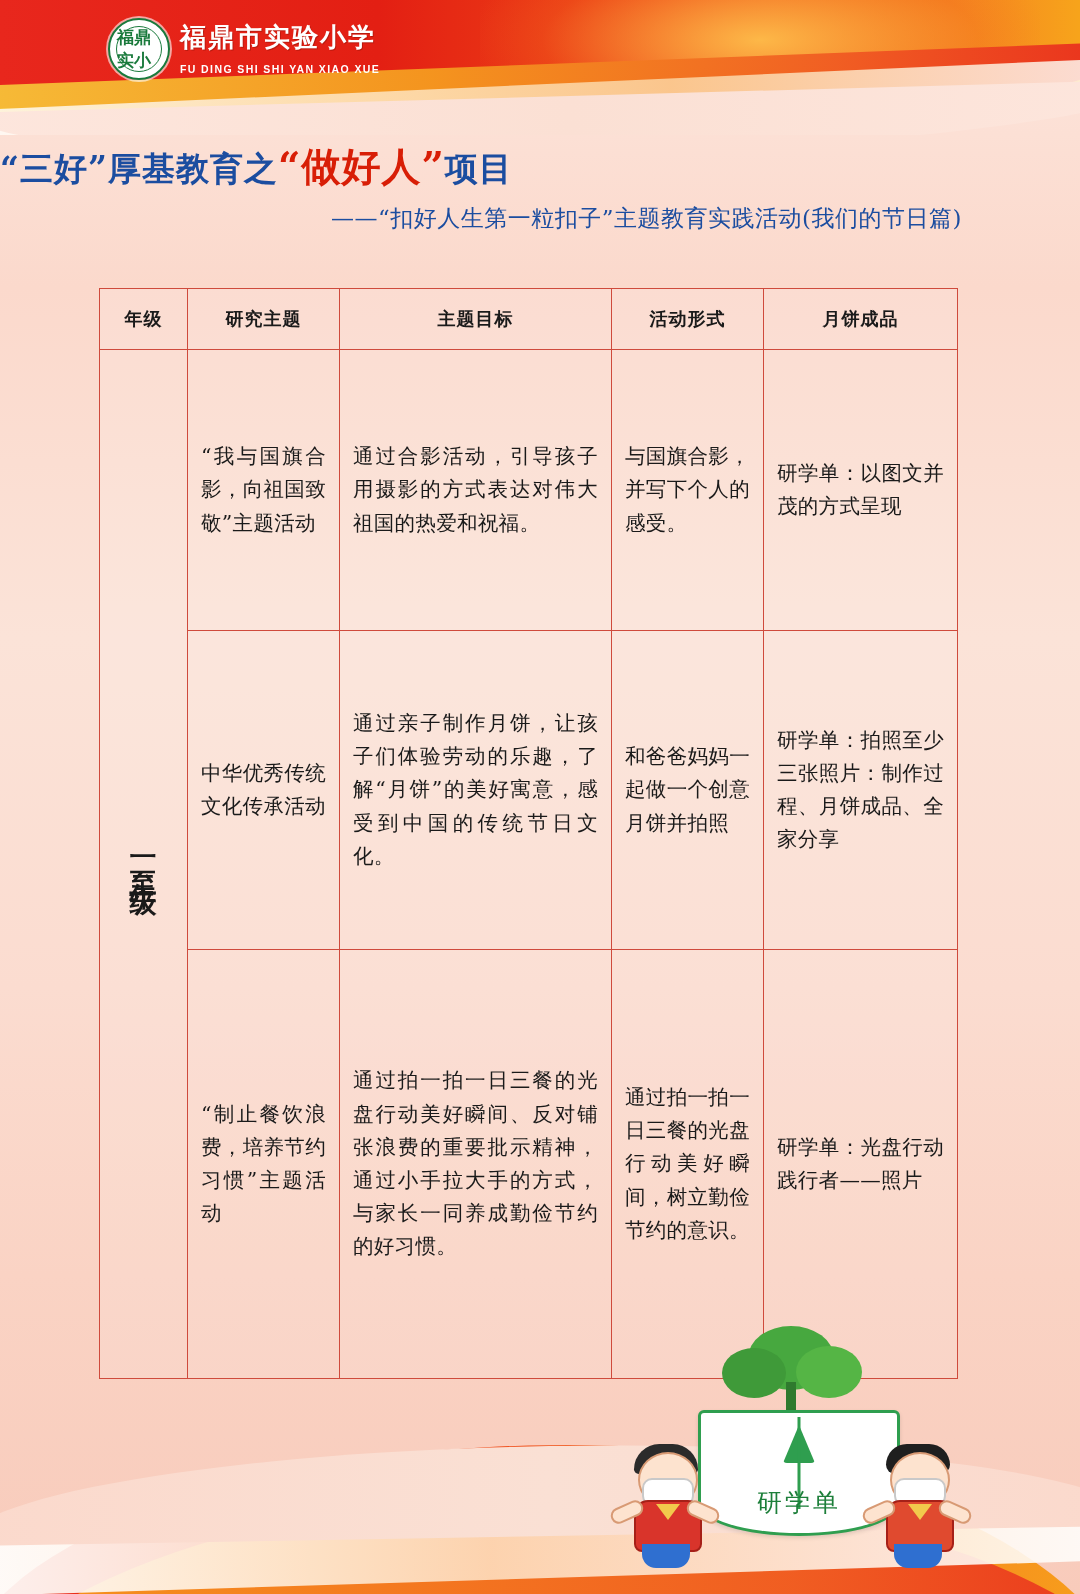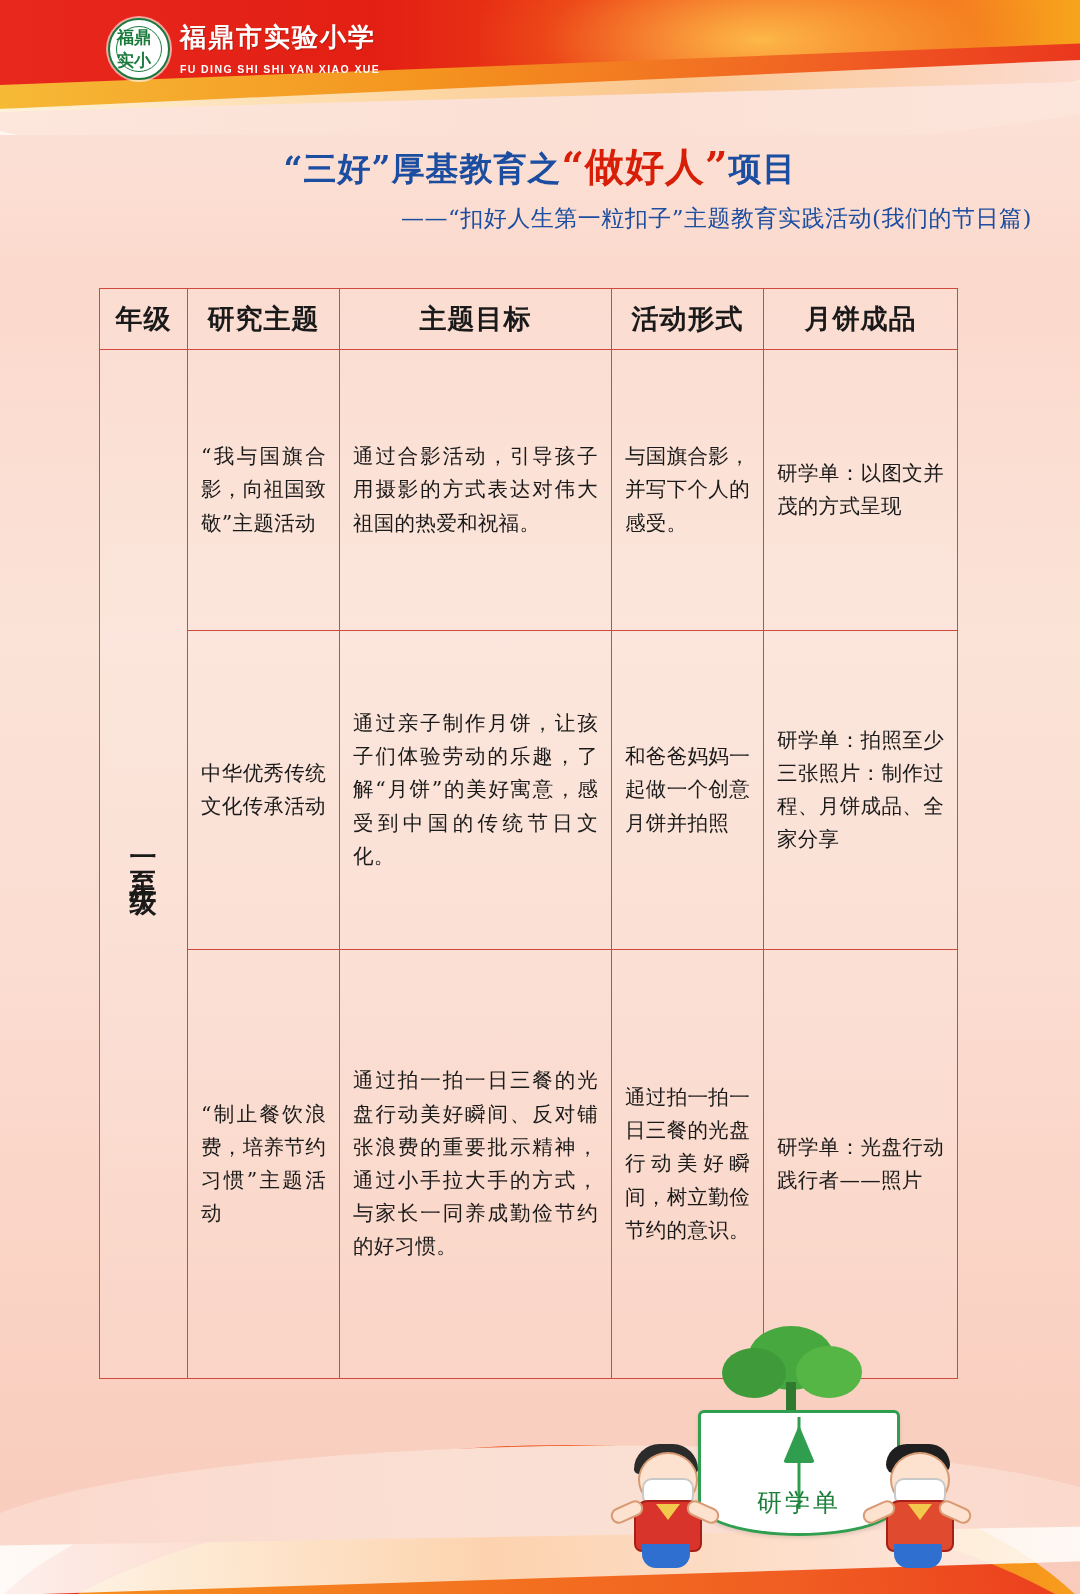--- a/index.html
+++ b/index.html
@@ -121,38 +121,37 @@
     color: #ffffff;
     letter-spacing: 1.4px;
     margin-top: 14px;
   }
 
   
   .title-main {
     position: absolute;
     left: 0; top: 140px;
     width: 1080px;
-    text-align: center;
     font-family: "DejaVu Serif", serif;
     font-size: 33px;
     font-weight: bold;
     color: #1b4da0;
     letter-spacing: 1px;
     white-space: nowrap;
   }
   .title-main .hl {
     color: #d81e06;
     font-size: 39px;
   }
   .title-sub {
     position: absolute;
     left: 0; top: 203px;
     width: 1080px;
     text-align: right;
-    padding-right: 48px;
+    padding-right: 118px;
     box-sizing: border-box;
     font-family: "DejaVu Serif", serif;
     font-size: 23px;
     color: #1b4da0;
     letter-spacing: 0.5px;
     white-space: nowrap;
   }
 
   
   .tbl-wrap {
@@ -168,21 +167,21 @@
     background: rgba(255,255,255,0.10);
   }
   table.matrix th, table.matrix td {
     border: 1.5px solid #cf4a3c;
     vertical-align: middle;
     color: #1a1a1a;
     font-family: "DejaVu Serif", serif;
   }
   table.matrix th {
     height: 58px;
-    font-size: 27px;
+    font-size: 18px;
     font-weight: bold;
     text-align: center;
     letter-spacing: 1px;
   }
   td.grade-cell {
     width: 88px;
     text-align: center;
     font-size: 27px;
     font-weight: bold;
     letter-spacing: 2px;

